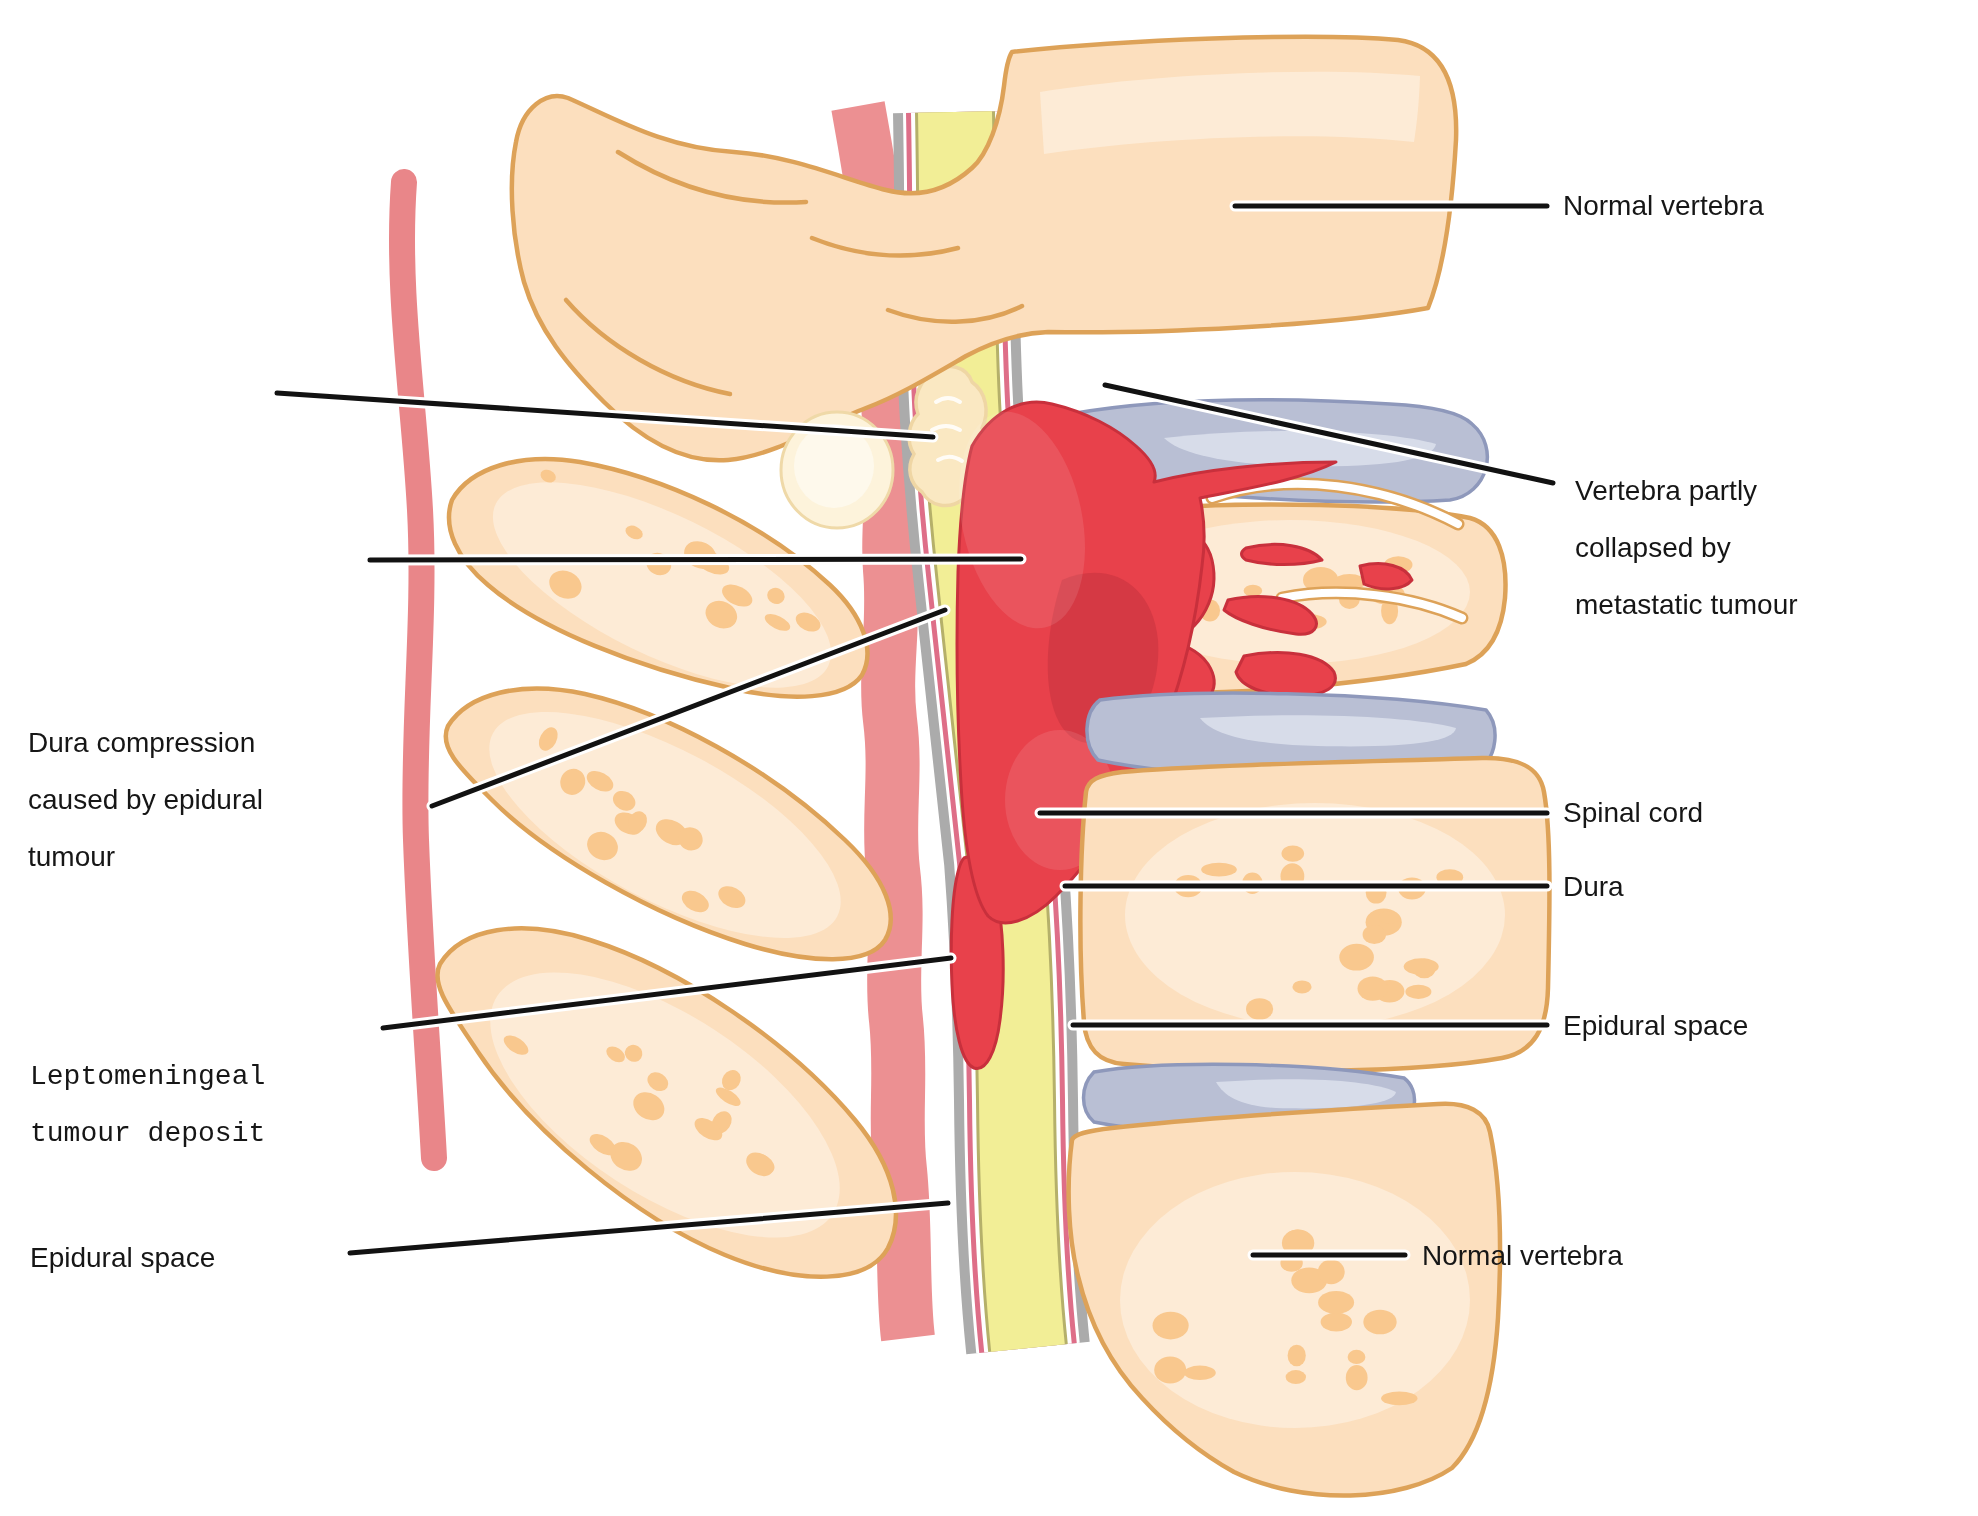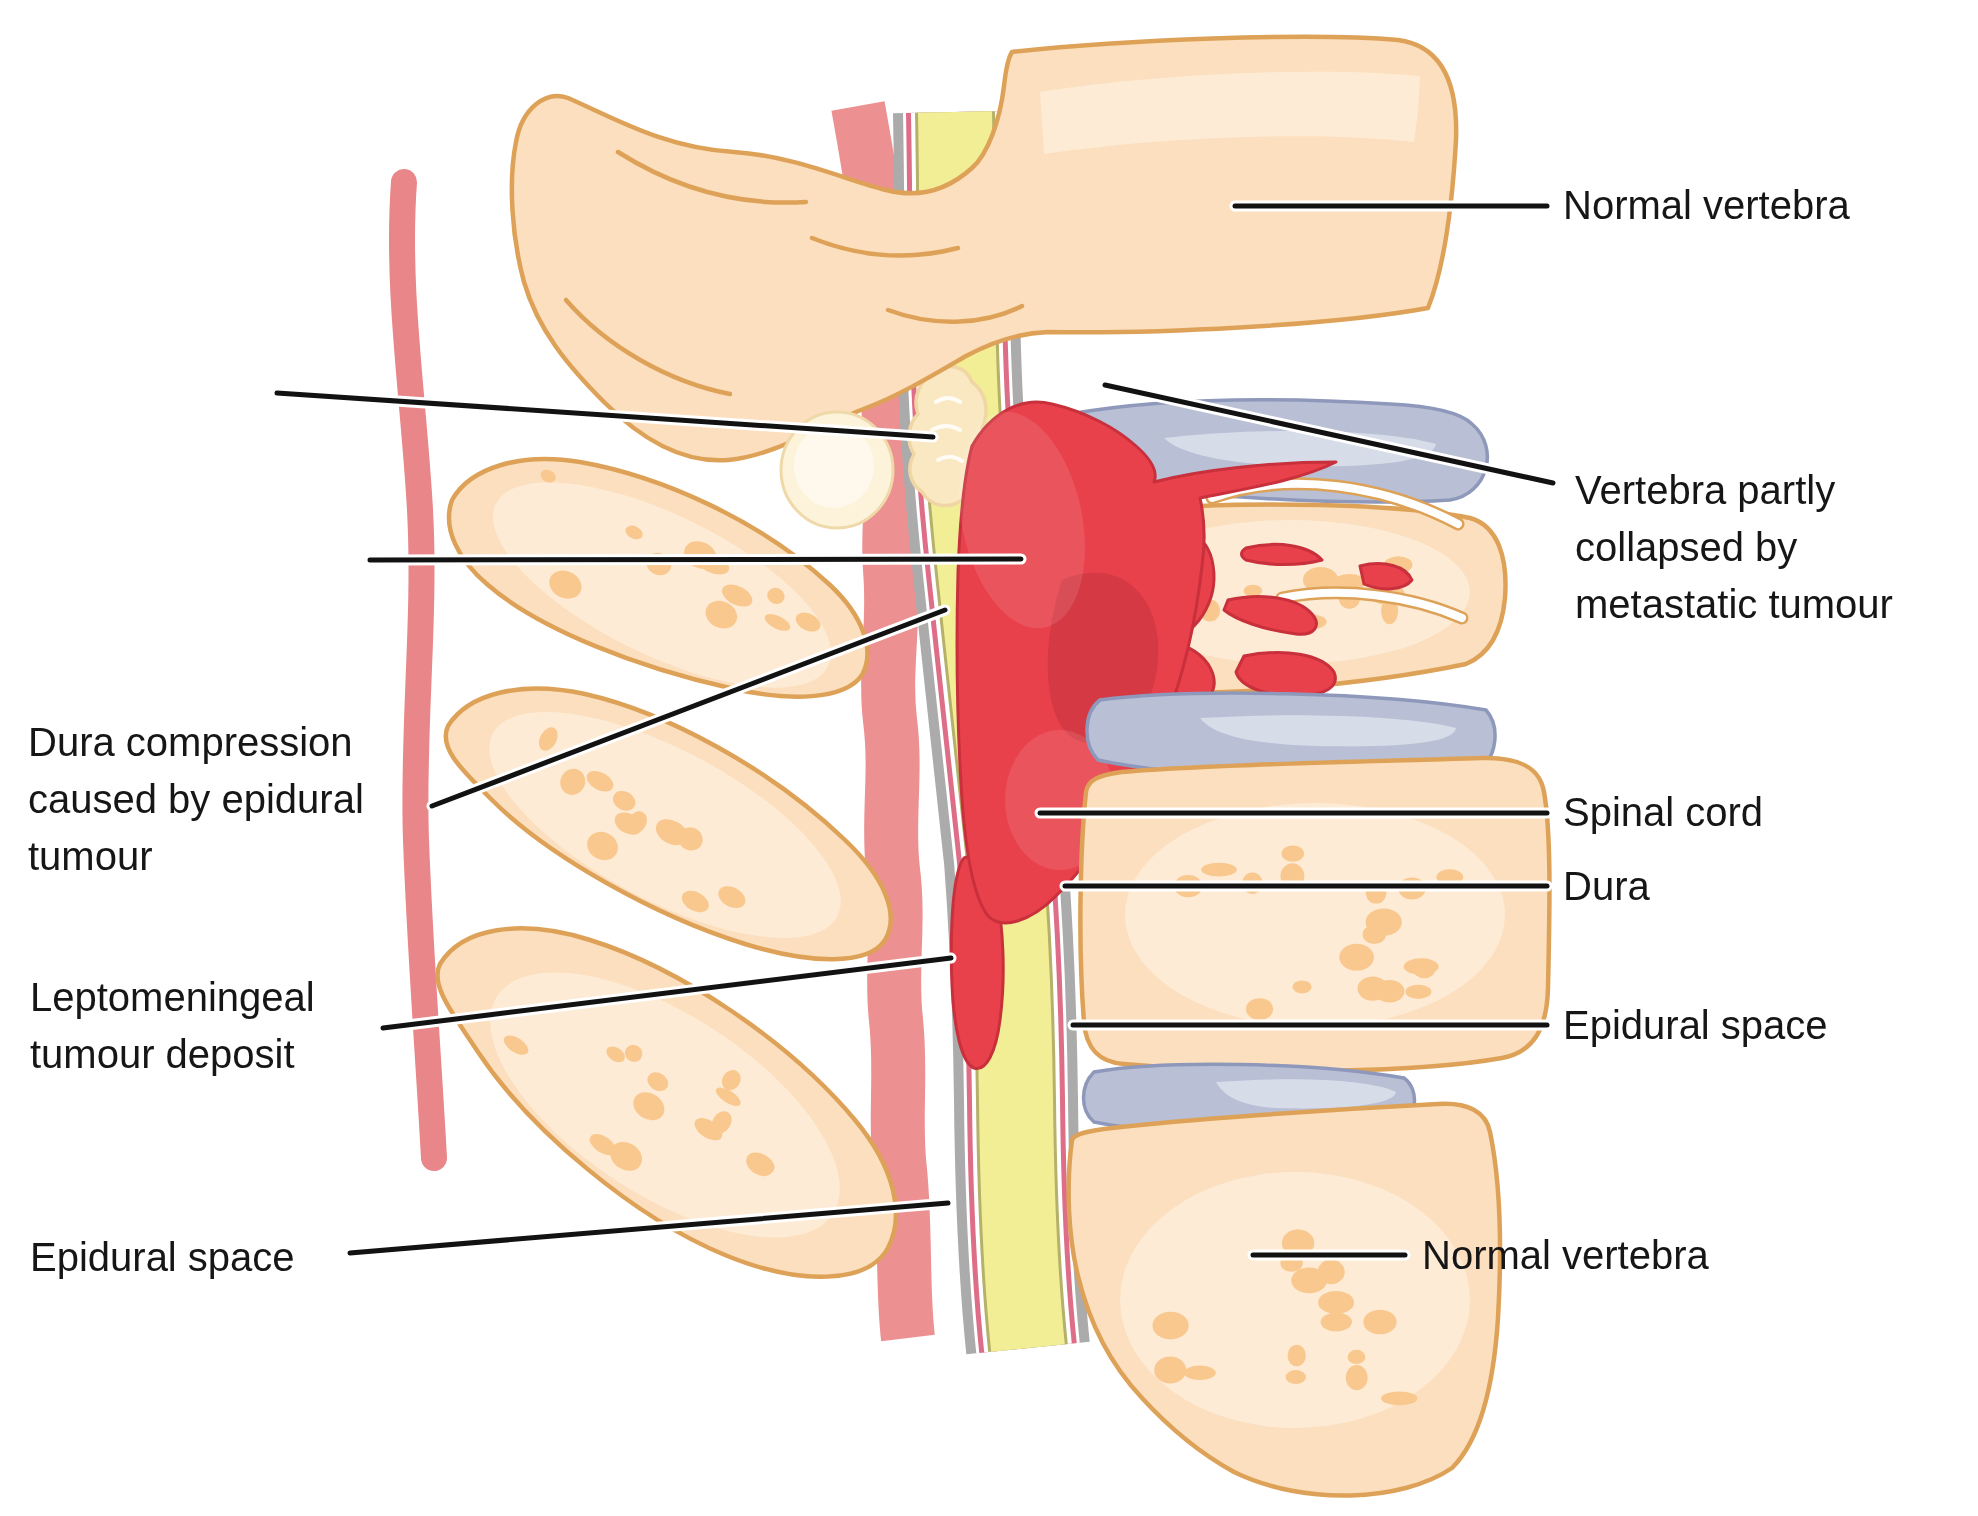--- a/index.html
+++ b/index.html
@@ -7,21 +7,21 @@
     position:relative;
     width:1978px;height:1516px;
     background:var(--bg,#fff);
     font-family:"Liberation Sans", sans-serif;
     overflow:hidden;
   }
   .stage svg{position:absolute;left:0;top:0;width:1978px;height:1516px;}
   #labels{position:absolute;left:0;top:0;width:1978px;height:1516px;pointer-events:none;}
   .label{
     position:absolute;
-    font-size:40px;
+    font-size:28px;
     line-height:57px;
     color:var(--label-text,#1a1a1a);
     white-space:pre-line;
     letter-spacing:0px;
   }
   
   .st-bone{fill:var(--bone);stroke:var(--bone-outline);stroke-width:4.5;stroke-linejoin:round;}
   .st-bone-light{fill:var(--bone-light);stroke:none;}
   .st-speckle{fill:var(--bone-speckle);stroke:none;}
   .st-outline-only{fill:none;stroke:var(--bone-outline);stroke-width:4.5;stroke-linecap:round;}
@@ -283,21 +283,21 @@
         <line x1="1073" y1="1025" x2="1547" y2="1025" class="leader-line"></line>
         <line x1="1253" y1="1255" x2="1405" y2="1255" class="leader-casing"></line>
         <line x1="1253" y1="1255" x2="1405" y2="1255" class="leader-line"></line>
       </g>
 </svg>
 
 <div id="labels">
       <div class="label" style="left: 28px; top: 714px;">Dura compression
 caused by epidural
 tumour</div>
-      <div class="label" style="left: 30px; top: 969px;">Leptomeningeal
+      <div class="label" style="left: 30px; top: 1048px; font-family: Liberation Mono, monospace;">Leptomeningeal
 tumour deposit</div>
       <div class="label" style="left: 30px; top: 1229px;">Epidural space</div>
       <div class="label" style="left: 1563px; top: 177px;">Normal vertebra</div>
       <div class="label" style="left: 1563px; top: 462px; margin-left: 12px;">Vertebra partly
 collapsed by
 metastatic tumour</div>
       <div class="label" style="left: 1563px; top: 784px;">Spinal cord</div>
       <div class="label" style="left: 1563px; top: 858px;">Dura</div>
       <div class="label" style="left: 1563px; top: 997px;">Epidural space</div>
       <div class="label" style="left: 1422px; top: 1227px;">Normal vertebra</div>

